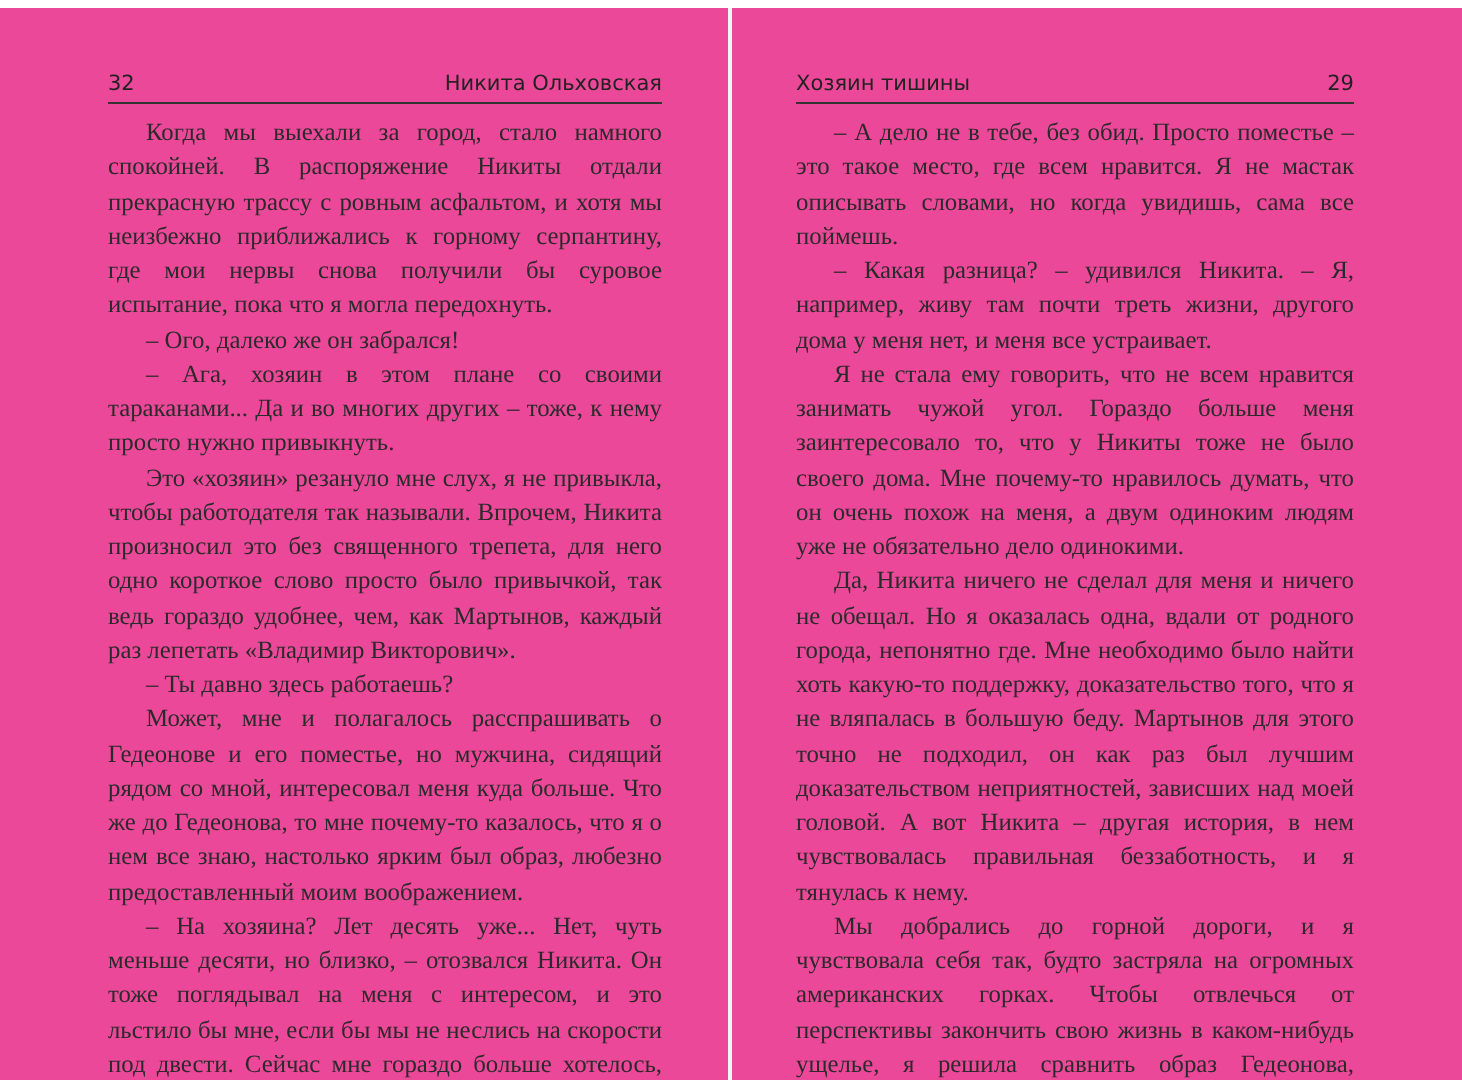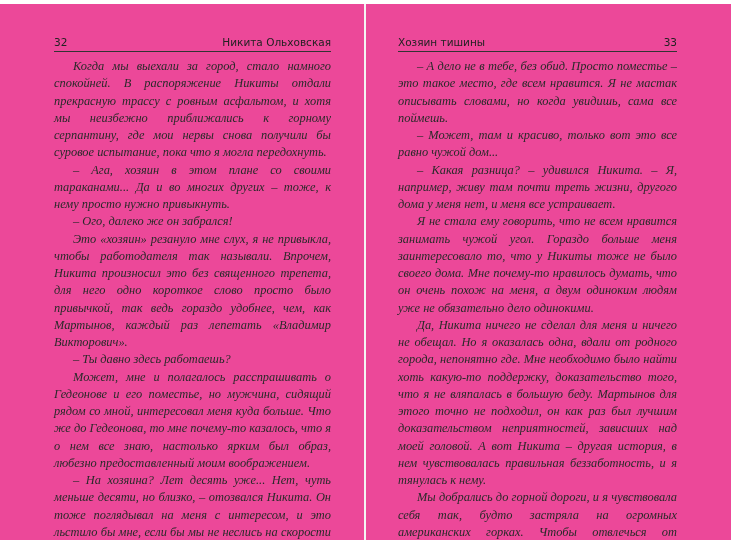--- a/index.html
+++ b/index.html
@@ -14,53 +14,52 @@
     border-bottom: 1.2px solid #333; }
   .header .num { position: absolute; bottom: 3px; }
   .header .title { position: absolute; bottom: 3px; }
   .page.left .num { left: 0; }
   .page.left .title { right: 0; }
   .page.right .num { right: 0; }
   .page.right .title { left: 0; }
   .body { position: absolute; top: 54px; left: 0; right: 0;
     font-family: "Liberation Serif", serif; font-size: 12.4px; line-height: 17.25px;
     color: #2a2a2a; text-align: justify; hyphens: manual; }
-  .body p { margin: 0; text-indent: 19px; font-style: italic; }
+  .body p { margin: 0; text-indent: 19px; }
 </style>
 </head>
 <body>
 
 <div class="spread">
   <div class="gutter"></div>
 
   <div class="page left">
     <div class="header">
       <span class="num">32</span>
       <span class="title">Никита Ольховская</span>
     </div>
     <div class="body">
       <p>Когда мы выехали за город, стало намного спокойней. В распоряжение Никиты отдали прекрасную трассу с ровным асфальтом, и хотя мы неизбежно приближались к горному серпантину, где мои нервы снова получили бы суровое испытание, пока что я могла передохнуть.</p>
+      <p>– Ого, далеко же он забрался!</p>
       <p>– Ага, хозяин в этом плане со своими тараканами... Да и во многих других – тоже, к нему просто нужно привыкнуть.</p>
-      <p>– Ого, далеко же он забрался!</p>
       <p>Это «хозяин» резануло мне слух, я не привыкла, чтобы работодателя так называли. Впрочем, Никита произносил это без священного трепета, для него одно короткое слово просто было привычкой, так ведь гораздо удобнее, чем, как Мартынов, каждый раз лепетать «Владимир Викторович».</p>
       <p>– Ты давно здесь работаешь?</p>
       <p>Может, мне и полагалось расспрашивать о Гедеонове и его поместье, но мужчина, сидящий рядом со мной, интересовал меня куда больше. Что же до Гедеонова, то мне почему-то казалось, что я о нем все знаю, настолько ярким был образ, любезно предоставленный моим воображением.</p>
       <p>– На хозяина? Лет десять уже... Нет, чуть меньше десяти, но близко, – отозвался Никита. Он тоже поглядывал на меня с интересом, и это льстило бы мне, если бы мы не неслись на скорости под двести. Сейчас мне гораздо больше хотелось, чтобы он следил за дорогой. – Он мне когда-то здорово помог, а потом дорастил до этой должности. Но тебе повезло, у тебя сразу работа непыльная!</p>
 
     </div>
   </div>
 
   <div class="page right">
     <div class="header">
       <span class="title">Хозяин тишины</span>
-      <span class="num">33</span>
+      <span class="num">29</span>
     </div>
     <div class="body">
       <p>– А дело не в тебе, без обид. Просто поместье – это такое место, где всем нравится. Я не мастак описывать словами, но когда увидишь, сама все поймешь.</p>
-      <p>– Может, там и красиво, только вот это все равно чужой дом...</p>
       <p>– Какая разница? – удивился Никита. – Я, например, живу там почти треть жизни, другого дома у меня нет, и меня все устраивает.</p>
       <p>Я не стала ему говорить, что не всем нравится занимать чужой угол. Гораздо больше меня заинтересовало то, что у Никиты тоже не было своего дома. Мне почему-то нравилось думать, что он очень похож на меня, а двум одиноким людям уже не обязательно дело одинокими.</p>
       <p>Да, Никита ничего не сделал для меня и ничего не обещал. Но я оказалась одна, вдали от родного города, непонятно где. Мне необходимо было найти хоть какую-то поддержку, доказательство того, что я не вляпалась в большую беду. Мартынов для этого точно не подходил, он как раз был лучшим доказательством неприятностей, зависших над моей головой. А вот Никита – другая история, в нем чувствовалась правильная беззаботность, и я тянулась к нему.</p>
       <p>Мы добрались до горной дороги, и я чувствовала себя так, будто застряла на огромных американских горках. Чтобы отвлечься от перспективы закончить свою жизнь в каком-нибудь ущелье, я решила сравнить образ Гедеонова, который я нарисовала, с настоящим Гедеоновым.</p>
 
     </div>
   </div>
 </div>
 
 </body></html>

